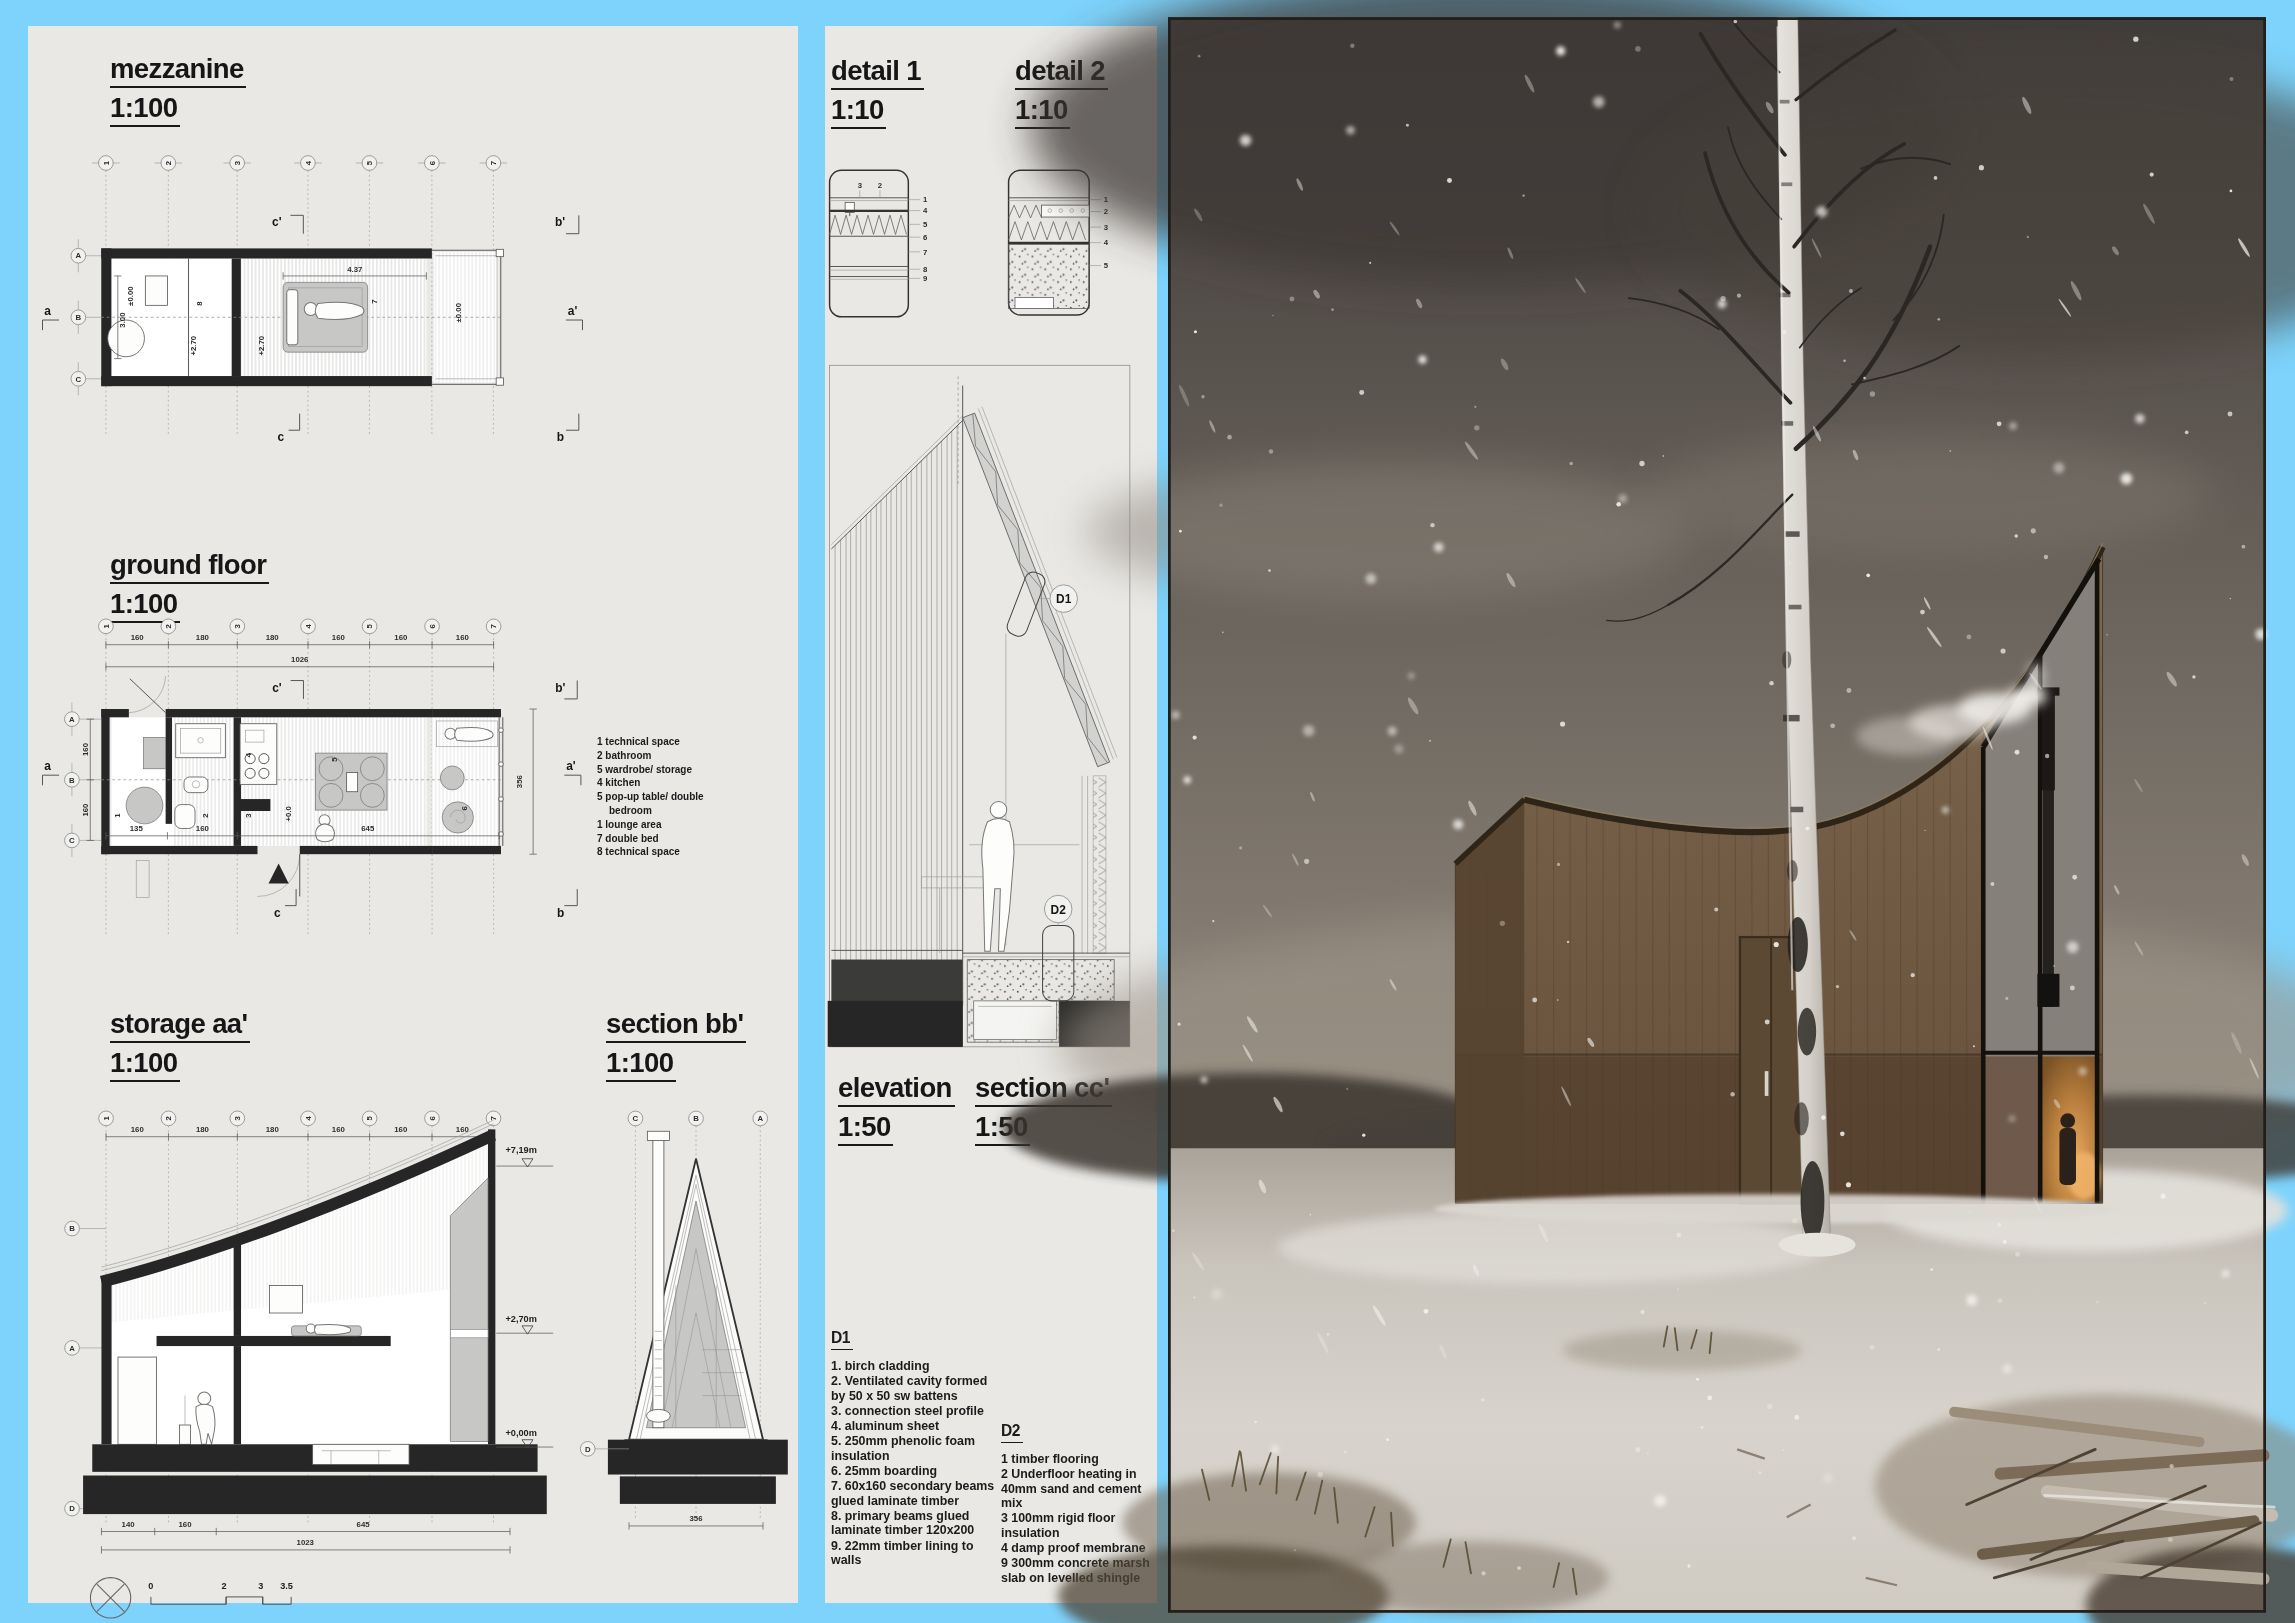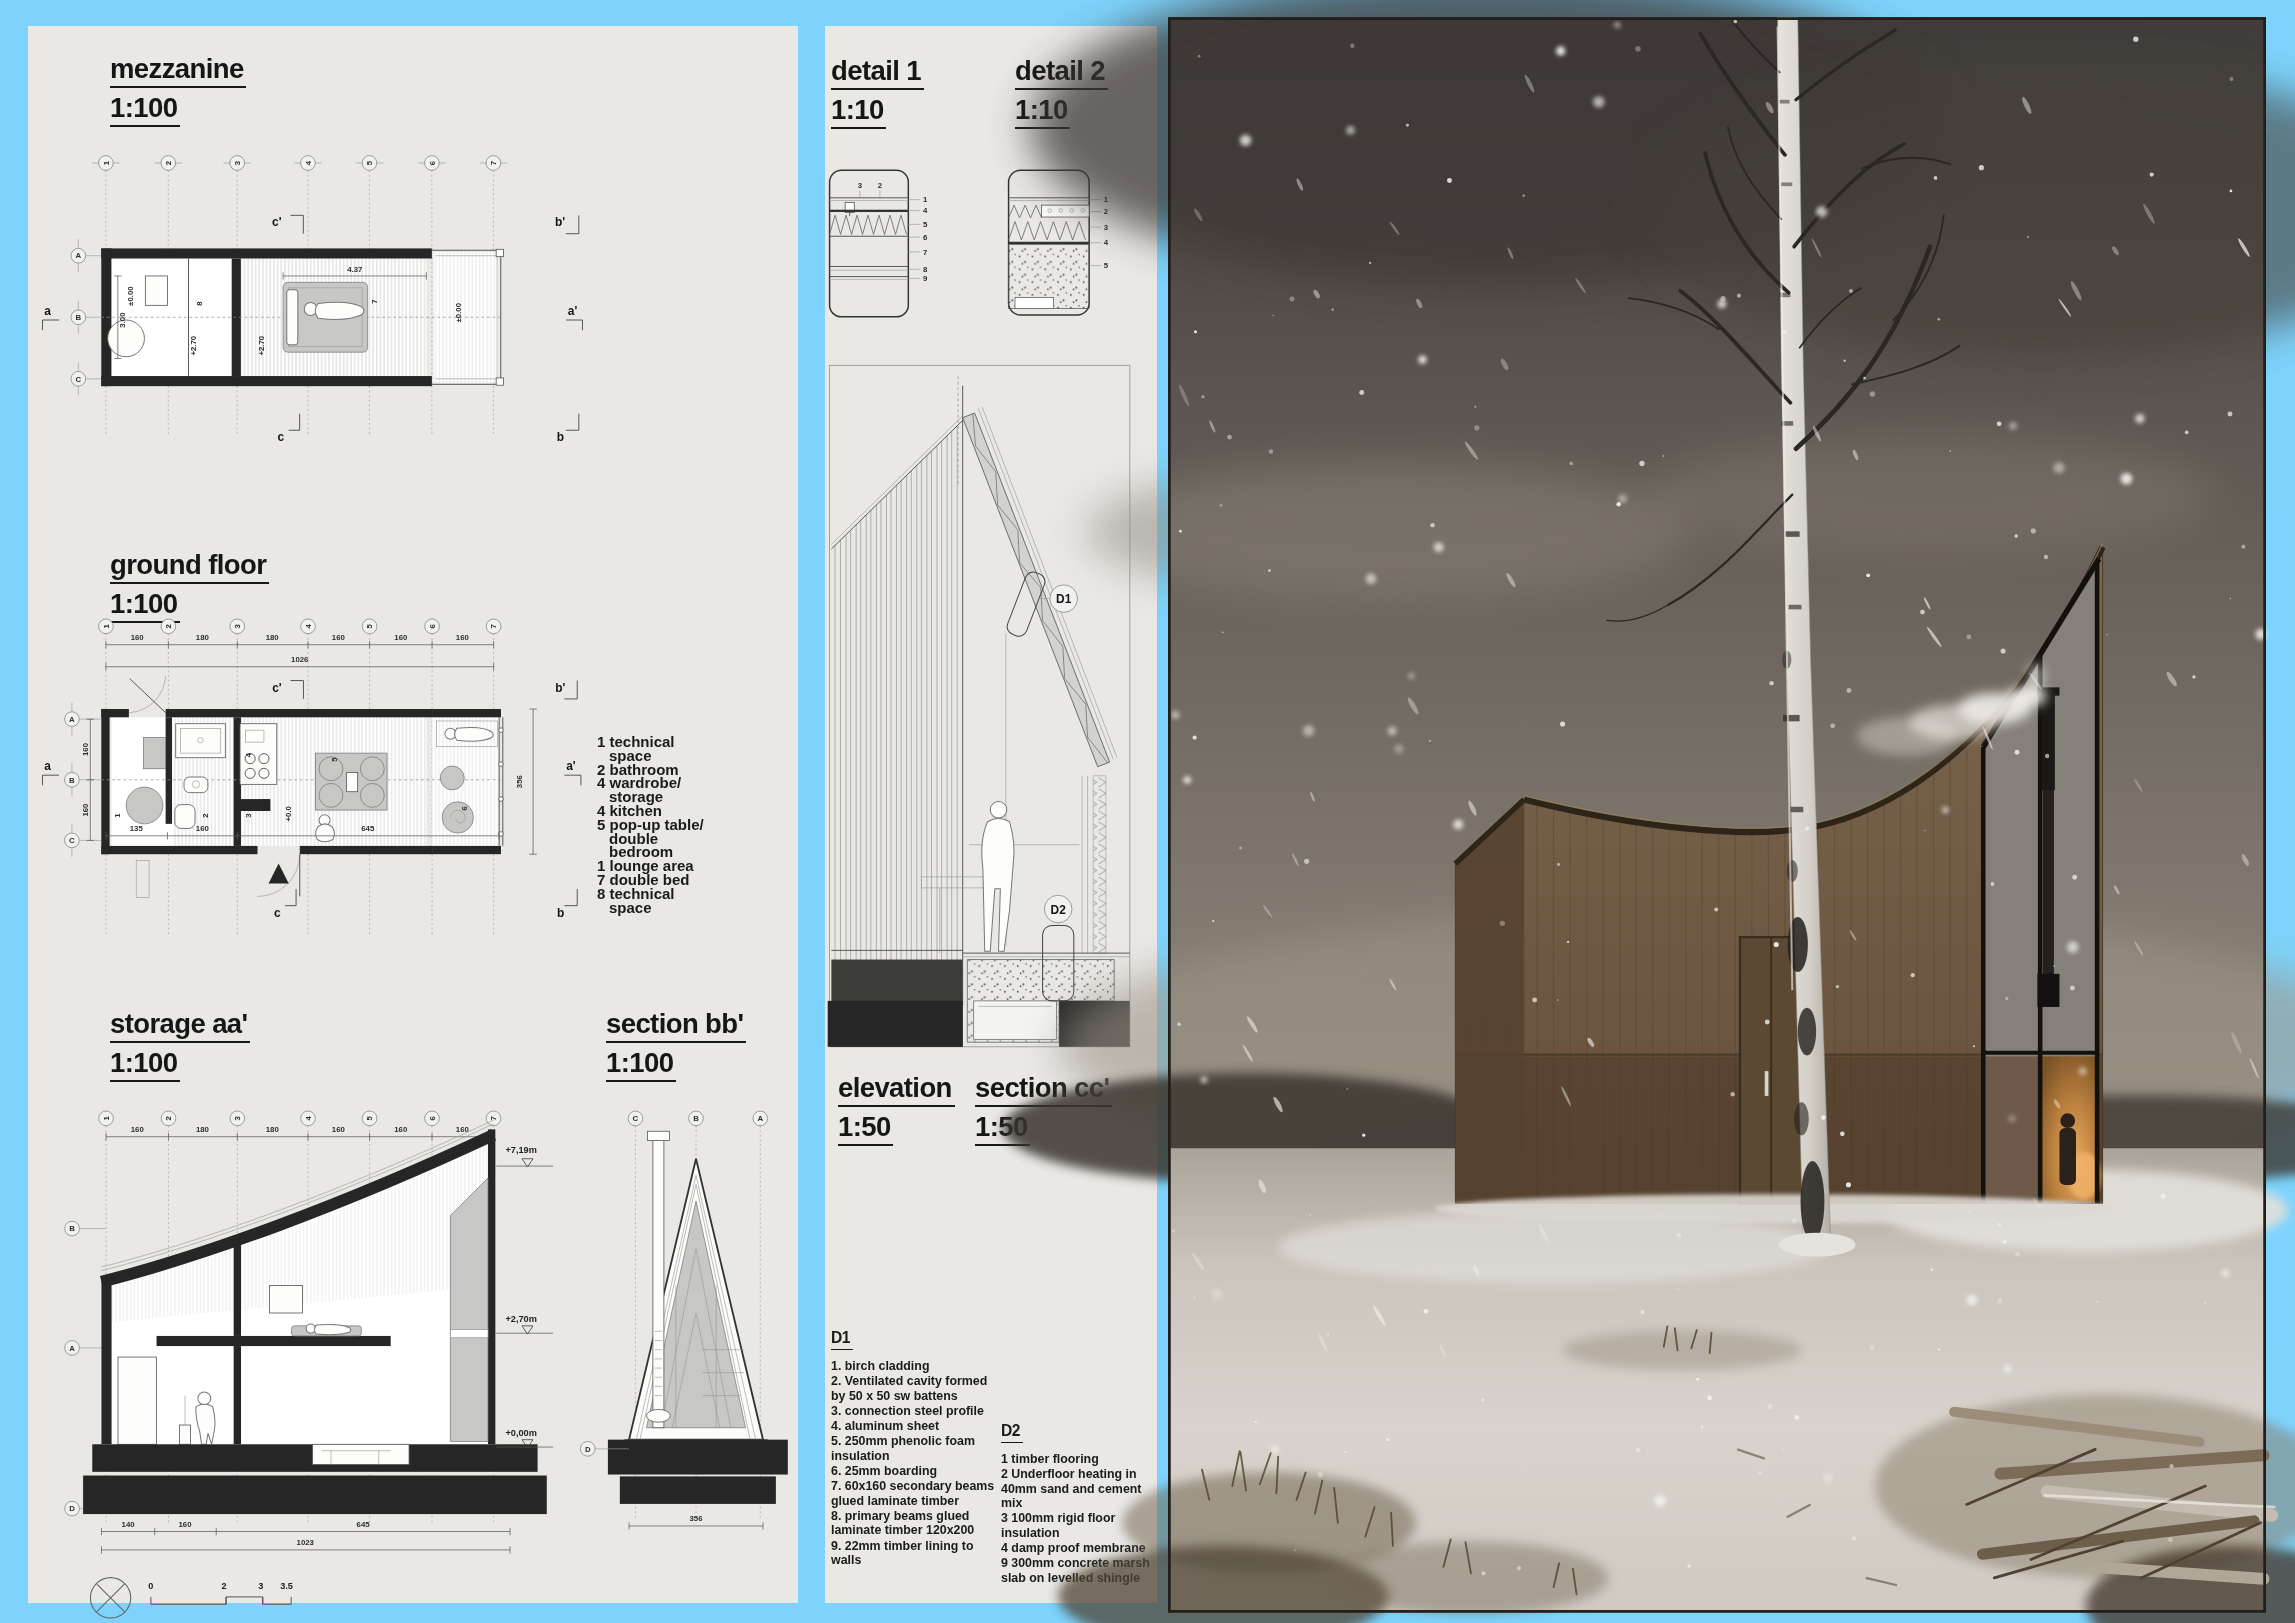--- a/index.html
+++ b/index.html
@@ -3,21 +3,21 @@
 <meta charset="utf-8">
 <style>
   html,body{margin:0;padding:0;background:#fff;font-family:"Liberation Sans",sans-serif;}
   .board{position:relative;width:2274px;height:1624px;background:#7dd3fc;overflow:hidden;padding-left:32px;}
   .panel{position:absolute;background:#e9e8e5;}
   .title{position:absolute;color:#161616;}
   .tline{display:table;border-bottom:2.8px solid #191919;padding:0 2.8px 2.8px 0;font-size:27.5px;font-weight:bold;letter-spacing:-0.6px;line-height:1.02;margin-bottom:6.4px;white-space:nowrap;}
   .tsmall .tline{font-size:15.6px;border-bottom-width:1.8px;margin-bottom:9.2px;}
   .notes{position:absolute;color:#1b1b1b;font-size:12.4px;font-weight:bold;line-height:1.16;}
   .notes .item{margin:0 0 0.9px 0;}
-  .legend{position:absolute;color:#1b1b1b;font-size:15px;font-weight:bold;line-height:13.8px;}
+  .legend{position:absolute;color:#1b1b1b;font-size:10px;font-weight:bold;line-height:13.8px;}
   .legend .item{padding-left:12px;text-indent:-12px;}
   svg{position:absolute;overflow:visible;}
   .ln{stroke:#4a4a4a;stroke-width:1;fill:none;}
   .ln2{stroke:#333;stroke-width:1.6;fill:none;}
   .lt{stroke:#9a9a98;stroke-width:.7;fill:none;}
   .dsh{stroke:#8f8f8d;stroke-width:.8;stroke-dasharray:3 3;fill:none;}
   .dimln{stroke:#5a5a5a;stroke-width:.8;fill:none;}
   .blk{fill:#262626;stroke:none;}
   .gry{fill:#c7c7c5;stroke:#777;stroke-width:.8;}
   .wht{fill:#fdfdfc;stroke:#5a5a5a;stroke-width:.9;}
@@ -295,21 +295,21 @@
       <text class="txm" x="564" y="153">b'</text>
       <path class="ln" d="M588,141v20h-14"></path>
       <text class="txm" x="566" y="398">b</text>
       <path class="ln" d="M588,368v18h-14"></path>
     </g>
   </svg>
 
   <div class="legend" style="left:597px;top:735px;width:123px;">
     <div class="item">1 technical space</div>
     <div class="item">2 bathroom</div>
-    <div class="item">4 wardrobe/ storage</div>
+    <div class="item">5 wardrobe/ storage</div>
     <div class="item">4 kitchen</div>
     <div class="item">5 pop-up table/ double bedroom</div>
     <div class="item">1 lounge area</div>
     <div class="item">7 double bed</div>
     <div class="item">8 technical space</div>
   </div>
 
   <svg style="left:37px;top:1010px;" width="588" height="606" viewBox="0 0 640 660">
     <g>
       <path class="lt" d="M75,126V560M143,126V560M218,126V560M295,126V560M362,126V560M430,126V560M497,126V560" stroke-dasharray="2 3"></path>

